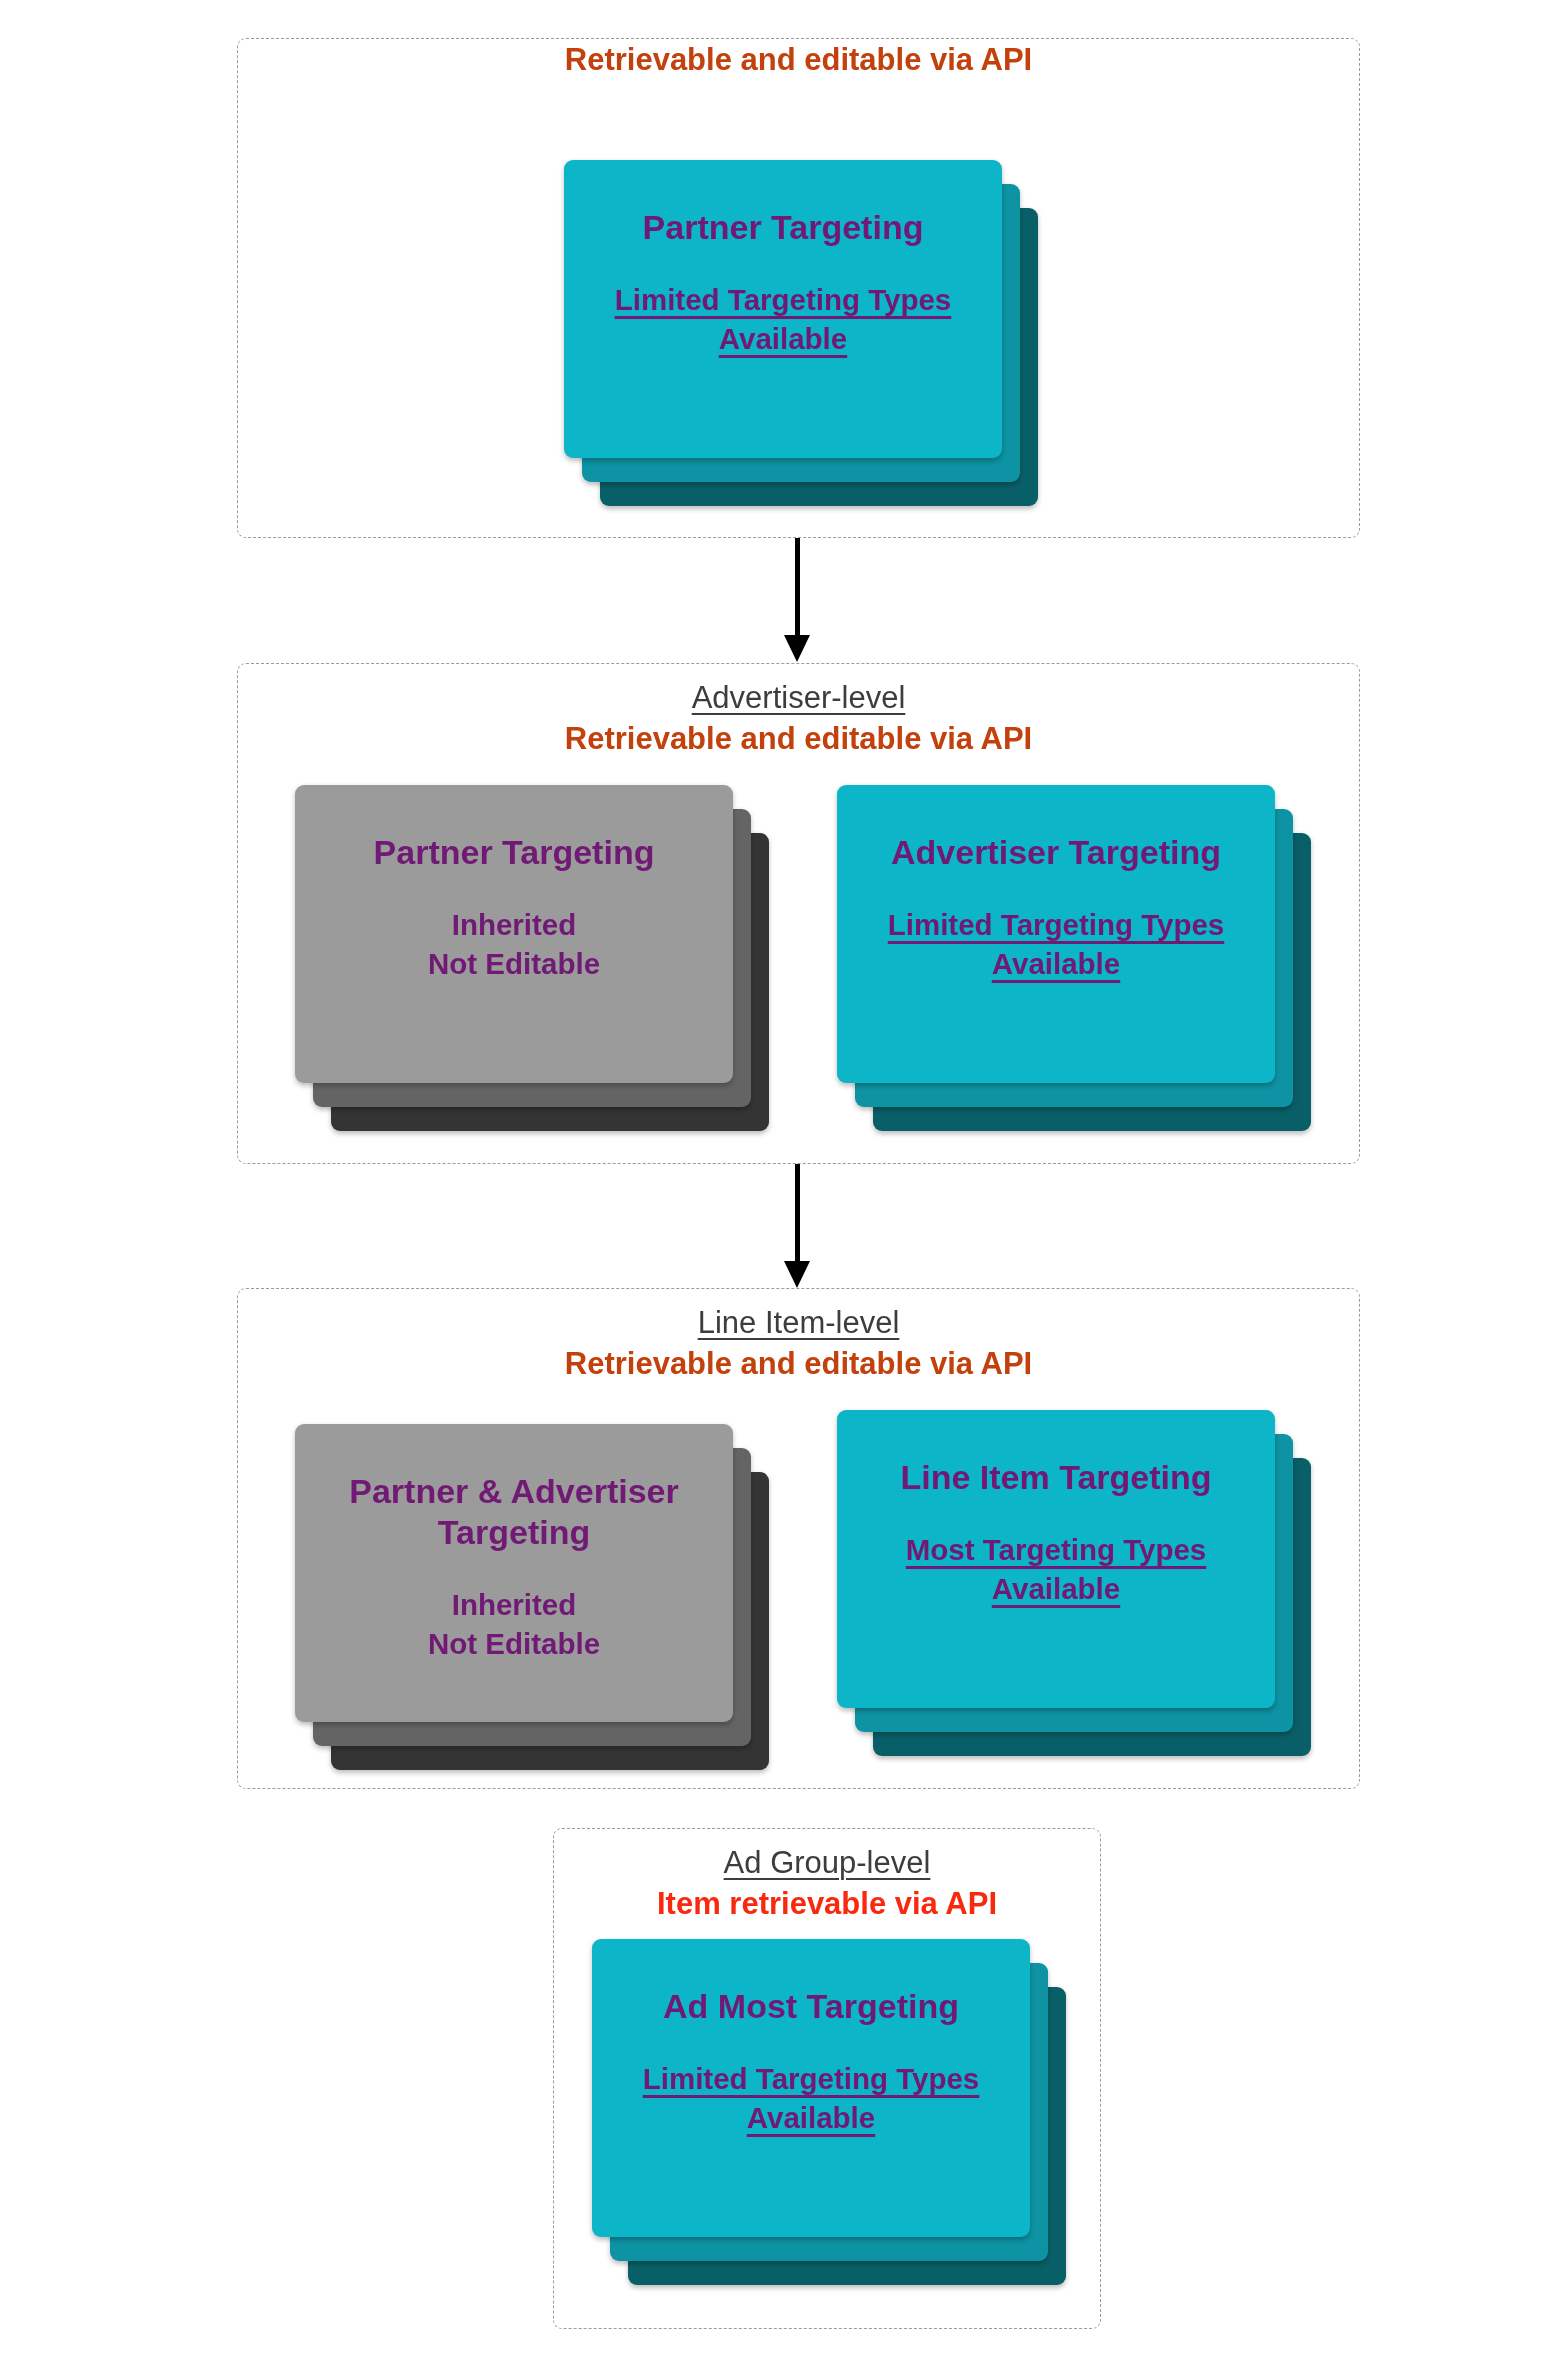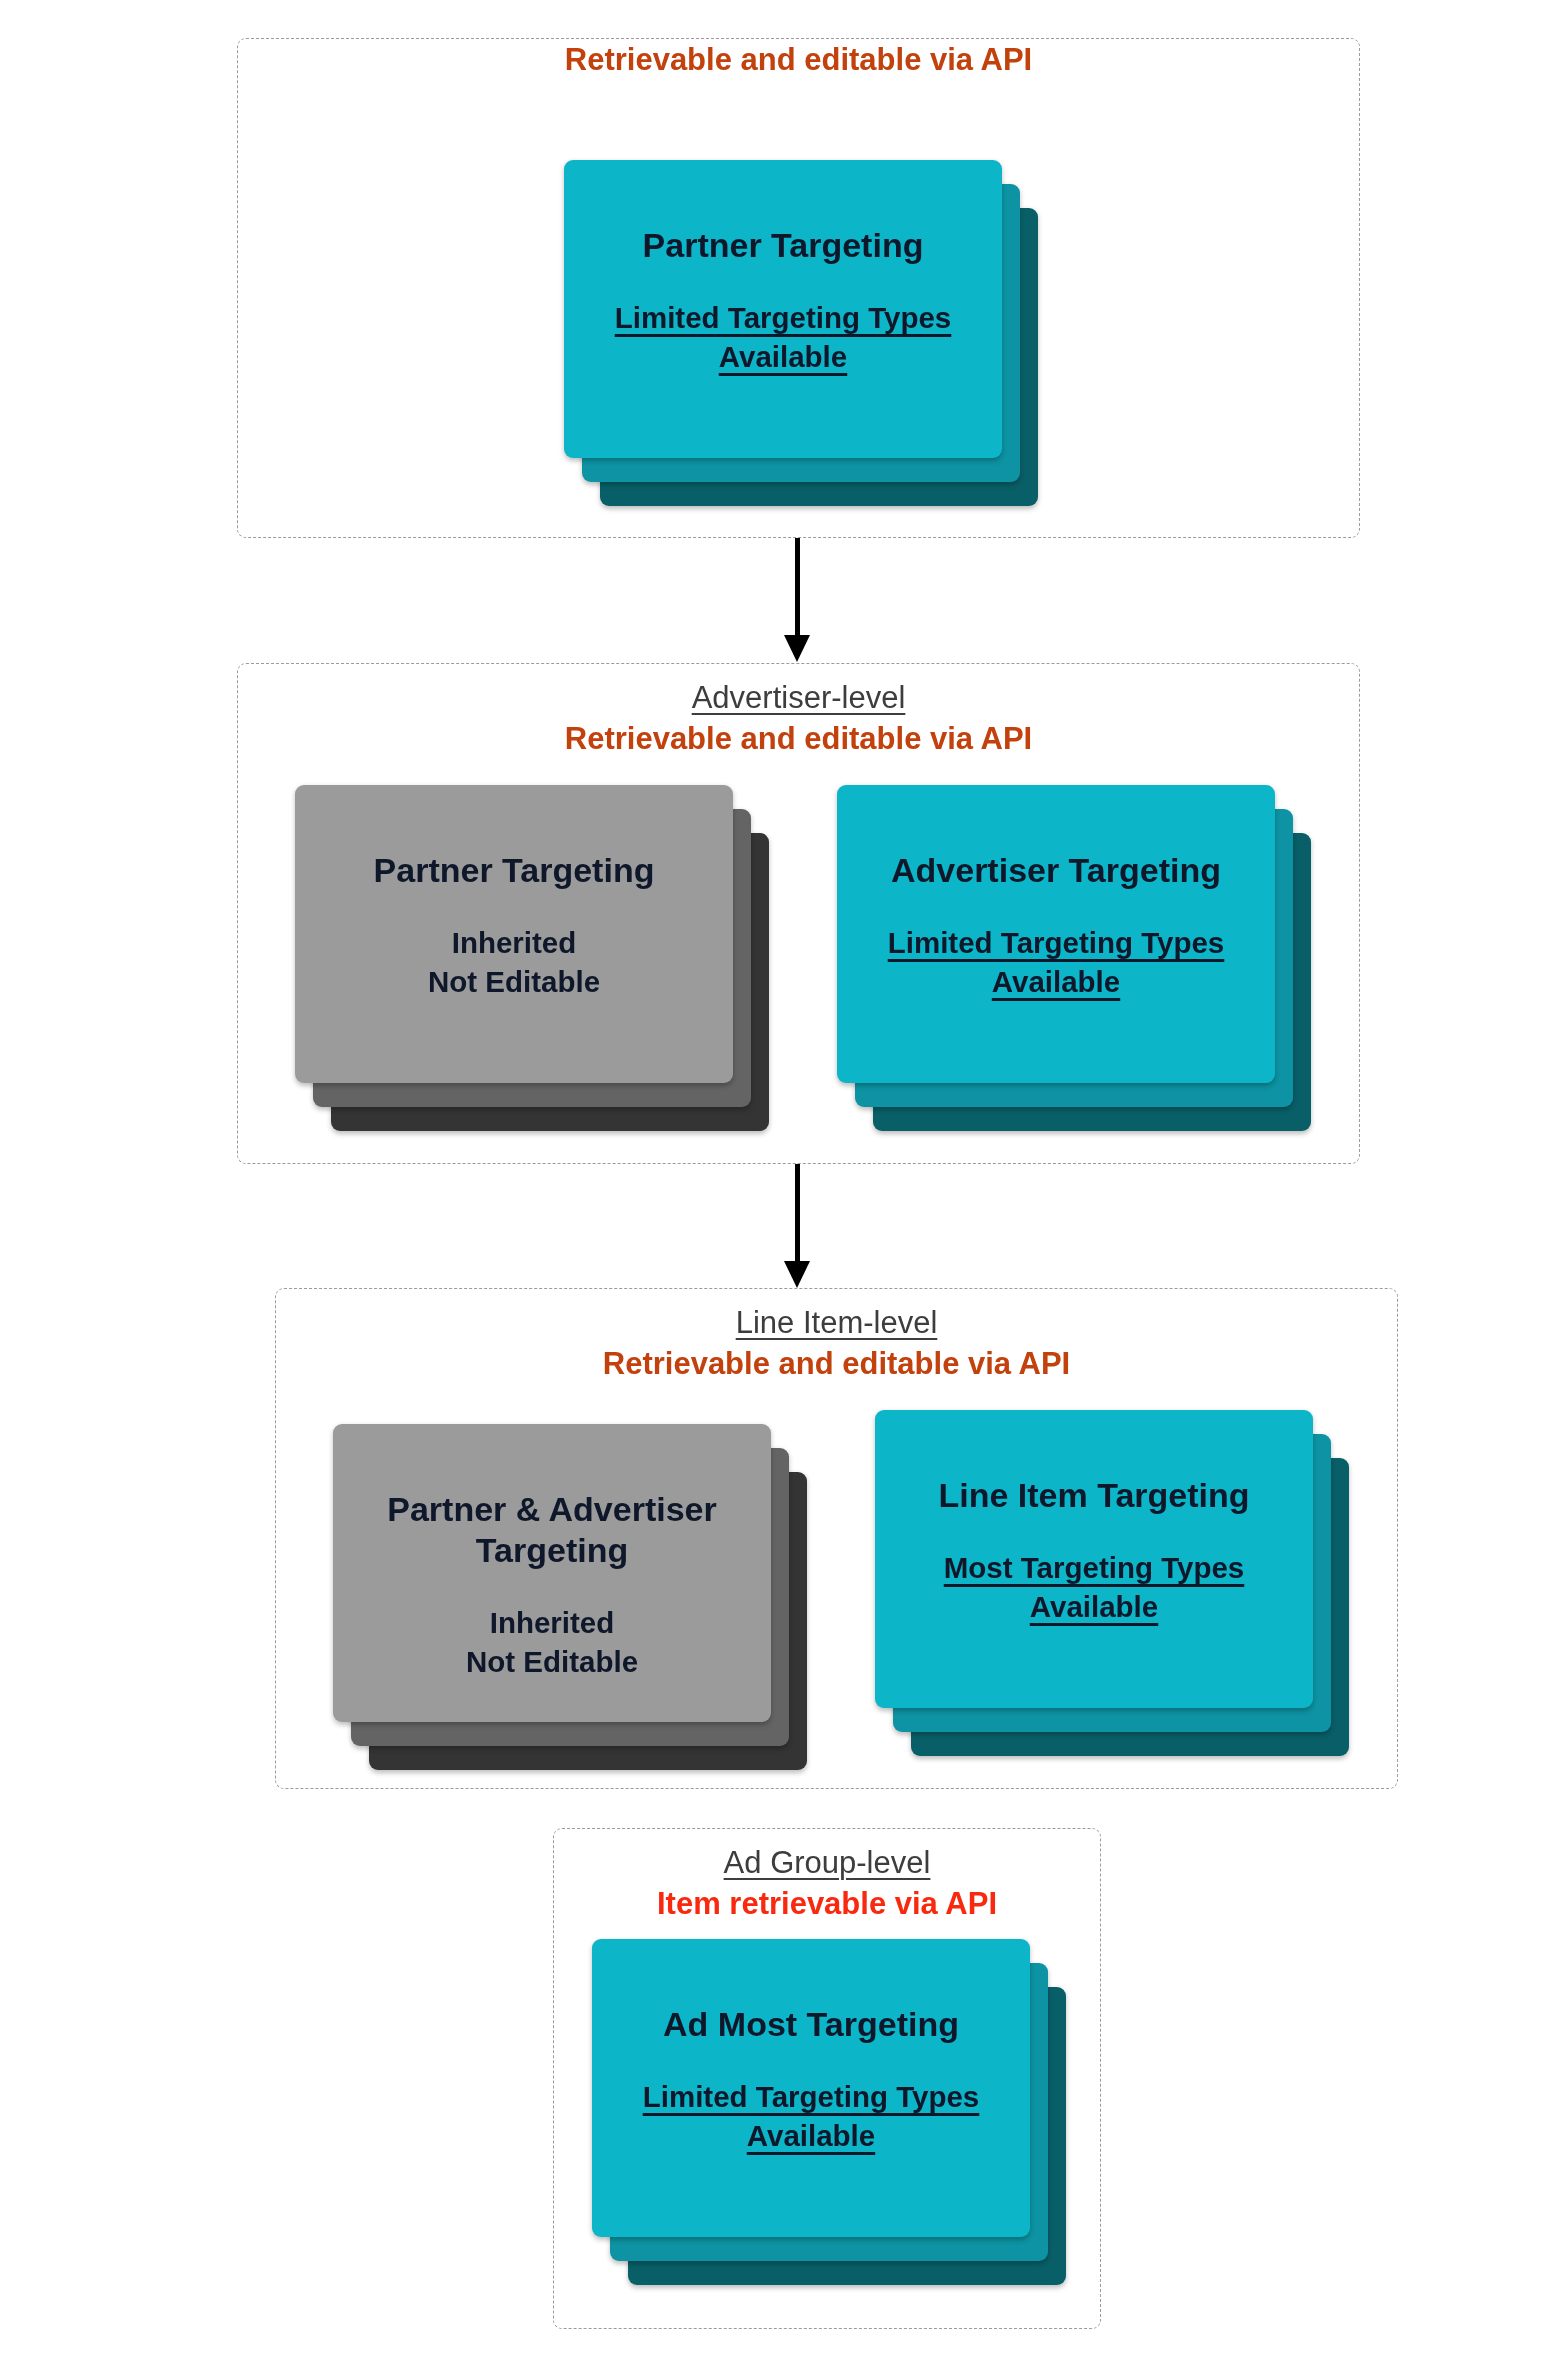--- a/index.html
+++ b/index.html
@@ -20,22 +20,22 @@
   }
   .sec-subtitle.alert{color:#f8290e;}
   .card-stack{position:absolute;width:438px;height:298px;}
   .layer,.card-face{
     position:absolute;width:438px;height:298px;border-radius:9px;
     box-shadow:0 2.7px 5.4px rgba(0,0,0,0.25);
   }
   .l2{left:36px;top:48px;}
   .l1{left:18px;top:24px;}
   .card-face{
-    left:0;top:0;color:#0f172a;box-sizing:border-box;
-    padding:65px 25px 0 25px;
+    left:0;top:0;color:#701a75;box-sizing:border-box;
+    padding:47px 25px 0 25px;
   }
   .cyan .card-face{background:#0db5c8;}
   .cyan .l1{background:#0d93a3;}
   .cyan .l2{background:#095f67;}
   .gray .card-face{background:#9b9b9b;}
   .gray .l1{background:#646464;}
   .gray .l2{background:#343434;}
   .card-title{font-size:34px;font-weight:bold;line-height:41px;margin-bottom:32px;}
   .card-body{font-size:29.5px;font-weight:bold;line-height:39px;}
   .card-body.underlined .body-line{
@@ -99,21 +99,21 @@
         </div>
       </div>
     </div>
   </div>
 
   <div class="arrow" style="left:784px;top:1164px;">
     <div class="shaft"></div>
     <div class="head"></div>
   </div>
 
-  <div class="section" style="left:237px;top:1288px;width:1123px;height:501px;margin-left:38px;">
+  <div class="section" style="left:237px;top:1288px;width:1123px;height:501px;">
     <div class="sec-title">Line Item-level</div>
     <div class="sec-subtitle">Retrievable and editable via API</div>
     <div class="card-stack gray" style="left:57px;top:135px;">
       <div class="layer l2"></div>
       <div class="layer l1"></div>
       <div class="card-face">
         <div class="card-title">Partner &amp; Advertiser Targeting</div>
         <div class="card-body">
           <span class="body-line">Inherited</span>
           <span class="body-line">Not Editable</span>

